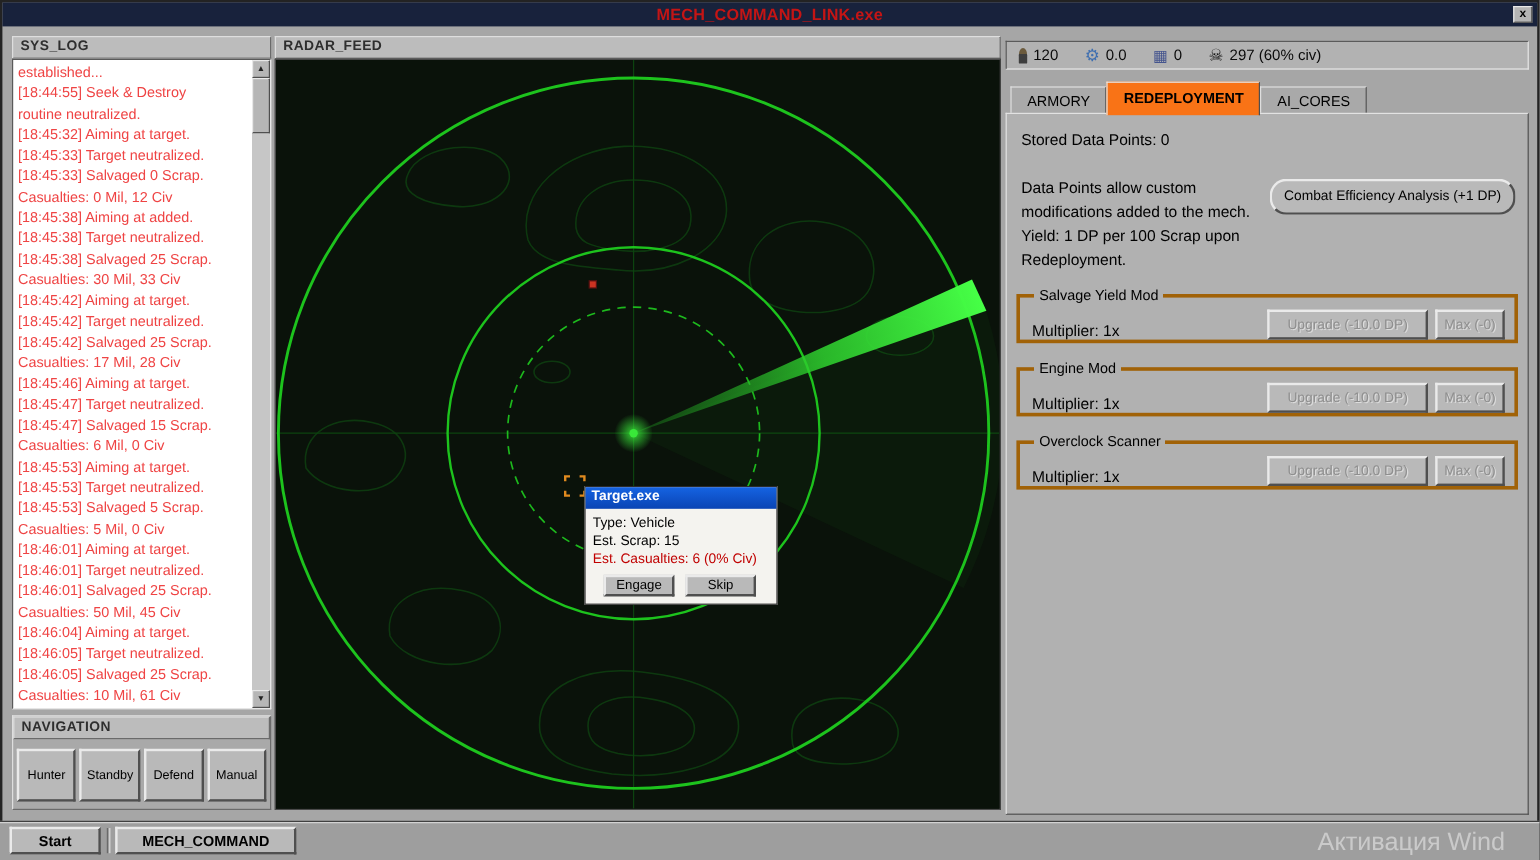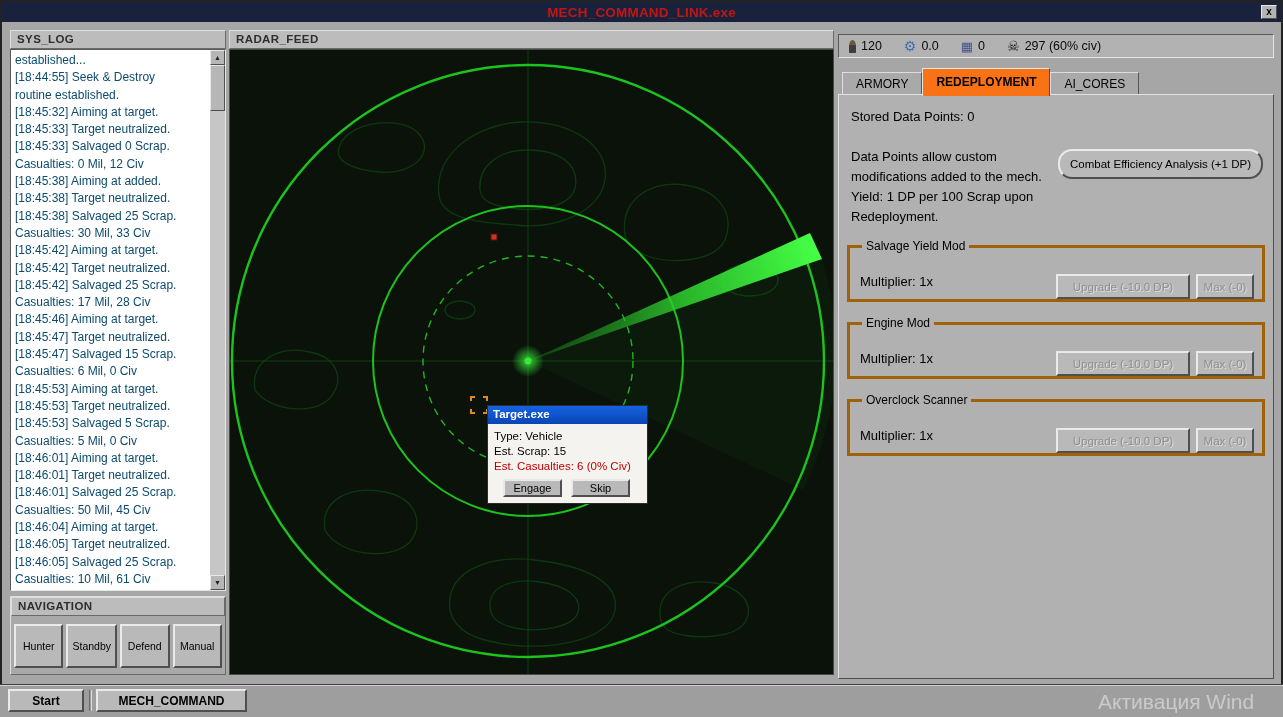--- a/index.html
+++ b/index.html
@@ -29,21 +29,21 @@
 
   
   .panel-hd { height:19px; background:#bcbcbc; border:1px solid; border-color:#dedede #6a6a6a #6a6a6a #dedede;
     font-size:11.5px; font-weight:bold; color:#2e2e2e; padding:2px 0 0 6px; letter-spacing:.4px; }
 
   
   .syslog { position:absolute; left:10px; top:30px; width:216px; height:561px; background:#a9a9a9; }
   .syslog-body { position:absolute; top:19px; left:0; right:0; bottom:0;
     background:#ffffff; border:1px solid; border-color:#5a5a5a #e6e6e6 #e6e6e6 #5a5a5a; }
   .log-lines { position:absolute; top:0; left:0; right:15px; bottom:0; overflow:hidden; padding:2px 0 0 4px; }
-  .log-line { font-size:12px; line-height:17.3px; white-space:nowrap; color:#0c4a6e; }
+  .log-line { font-size:12px; line-height:17.3px; white-space:nowrap; color:#ef4444; }
   .vscroll { position:absolute; top:0; right:0; bottom:0; width:15px; background:#c6c6c6; }
   .vscroll .arrow { position:absolute; left:0; width:15px; height:15px; background:#b6b6b6;
     border:1px solid; border-color:#e8e8e8 #4f4f4f #4f4f4f #e8e8e8;
     font-size:7px; line-height:13px; text-align:center; color:#222; cursor:pointer; }
   .vscroll .up { top:0; } .vscroll .down { bottom:0; }
   .vscroll .thumb { position:absolute; left:0; top:15px; width:15px; height:46px; background:#b6b6b6;
     border:1px solid; border-color:#e8e8e8 #4f4f4f #4f4f4f #e8e8e8; cursor:pointer; }
 
   
   .navpanel { position:absolute; left:10px; top:596px; width:216px; height:79px; background:#a9a9a9;
@@ -88,21 +88,21 @@
     position:relative; margin-bottom:-1px; border-color:#e6e6e6 #4f4f4f transparent #e6e6e6; }
 
   .tabpage { position:absolute; top:60px; left:0; right:0; bottom:0; background:#b1b1b1;
     border:1px solid; border-color:#e2e2e2 #4f4f4f #4f4f4f #e2e2e2; }
   .stored-dp { position:absolute; left:12px; top:14px; font-size:13px; }
   .dp-desc { position:absolute; left:12px; top:52px; width:225px; font-size:13px; line-height:20px; }
   .analysis-btn { position:absolute; right:10px; top:54px; width:205px; height:30px; font-size:11.5px;border-radius:14px; }
   .groups { position:absolute; left:8px; right:8px; top:144px; }
   fieldset.group { border:3px solid #a16207; padding:3px 8px 0 8px; margin-bottom:14px; background:transparent; }
   fieldset.group legend { font-size:12px; padding:0 4px; margin-left:4px; color:#000; }
-  .group-row { display:flex; align-items:flex-start; justify-content:space-between; margin-top:18px; }
+  .group-row { display:flex; align-items:flex-end; justify-content:space-between; margin-top:2px; }
   .group-row .mult { font-size:13px; padding-left:2px; }
   .group-btns { display:flex; gap:6px; }
   .group-btns .up-btn { width:134px; height:25px; font-size:11.5px; }
   .group-btns .max-btn { width:58px; height:25px; font-size:11.5px; }
 
   
   .taskbar { position:absolute; left:0; right:0; top:684px; height:33px; background:#9e9e9e;
     border-top:1px solid #404040; box-shadow: inset 0 1px 0 #d2d2d2; }
   .start-btn { position:absolute; left:8px; top:4px; width:76px; height:23px; font-weight:bold; font-size:12px; }
   .task-divider { position:absolute; left:89px; top:5px; width:3px; height:21px;
@@ -119,21 +119,21 @@
   <span class="title">MECH_COMMAND_LINK.exe</span>
   <div class="close-btn">x</div>
 </div>
 
 <div class="syslog">
   <div class="panel-hd">SYS_LOG</div>
   <div class="syslog-body">
     <div class="log-lines">
         <div class="log-line">established...</div>
         <div class="log-line">[18:44:55] Seek &amp; Destroy</div>
-        <div class="log-line">routine established.</div>
+        <div class="log-line">routine neutralized.</div>
         <div class="log-line">[18:45:32] Aiming at target.</div>
         <div class="log-line">[18:45:33] Target neutralized.</div>
         <div class="log-line">[18:45:33] Salvaged 0 Scrap.</div>
         <div class="log-line">Casualties: 0 Mil, 12 Civ</div>
         <div class="log-line">[18:45:38] Aiming at added.</div>
         <div class="log-line">[18:45:38] Target neutralized.</div>
         <div class="log-line">[18:45:38] Salvaged 25 Scrap.</div>
         <div class="log-line">Casualties: 30 Mil, 33 Civ</div>
         <div class="log-line">[18:45:42] Aiming at target.</div>
         <div class="log-line">[18:45:42] Target neutralized.</div>

